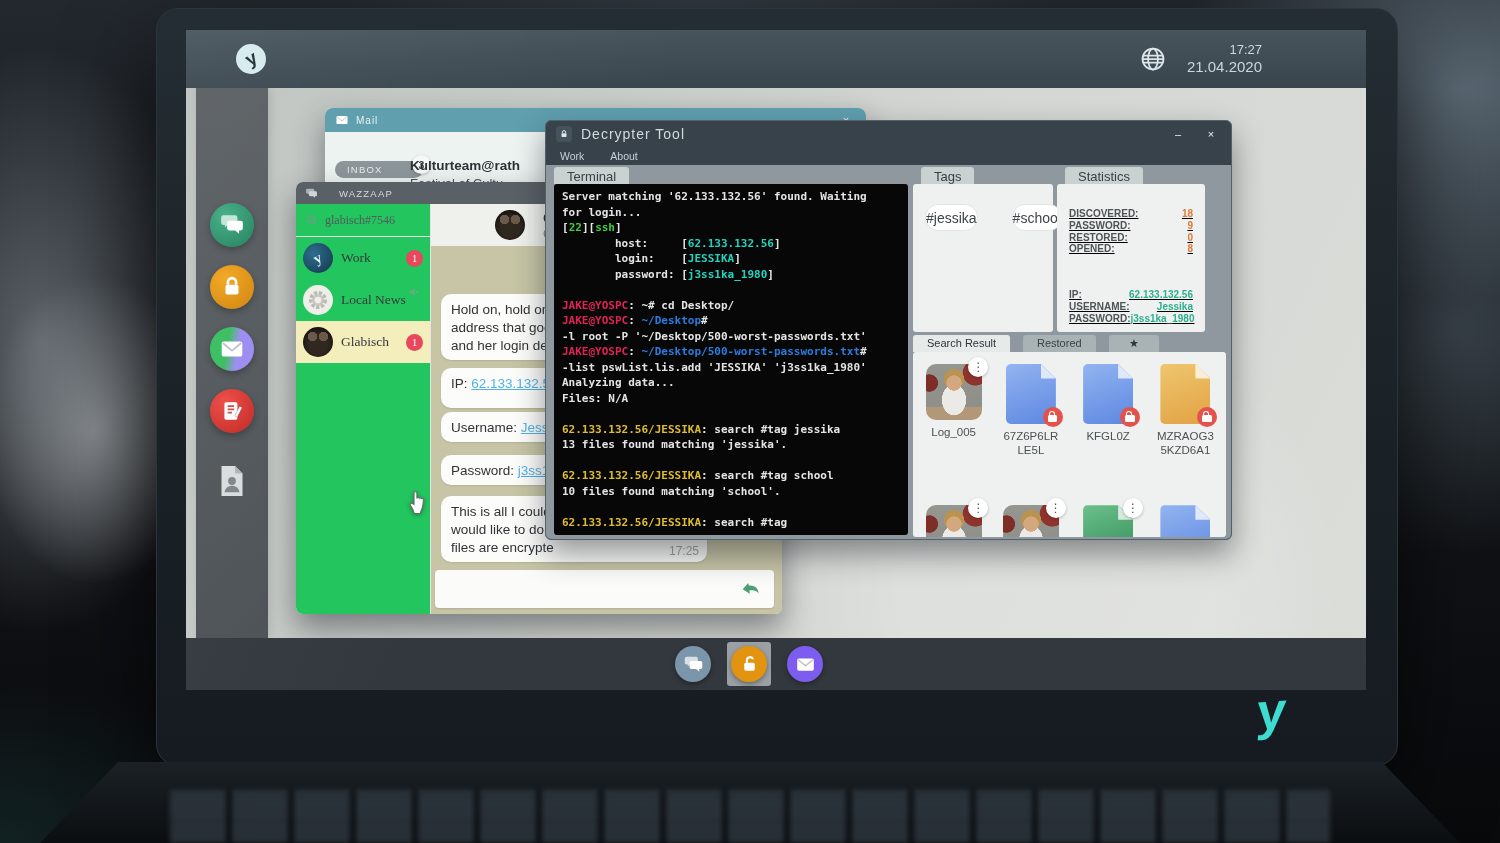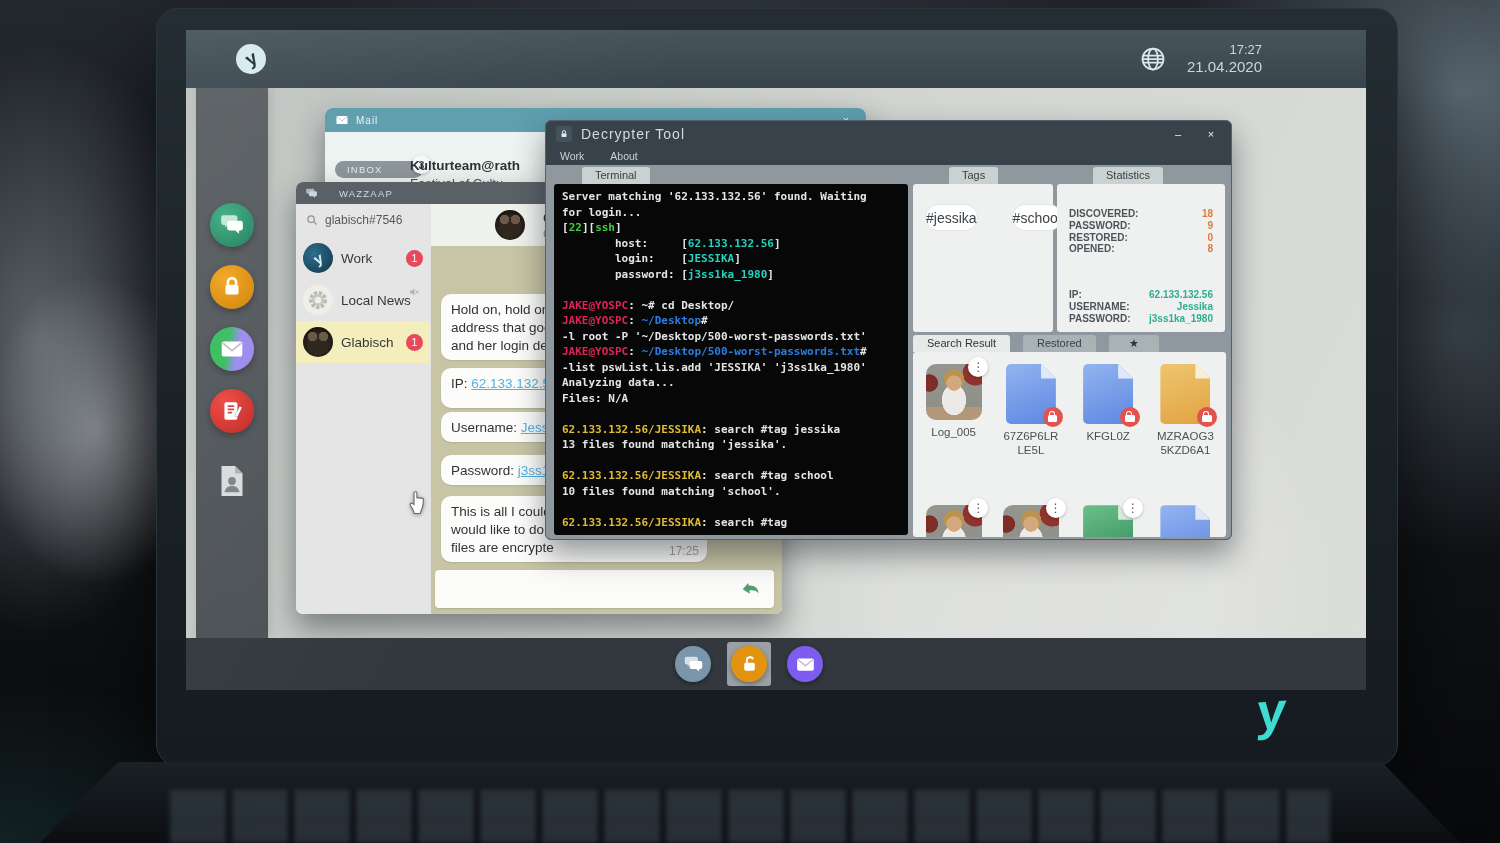--- a/index.html
+++ b/index.html
@@ -93,21 +93,21 @@
     background:#f6f8f7;color:#3d4347;font-size:10.5px;font-weight:bold;letter-spacing:0;
     display:flex;align-items:center;justify-content:center;box-shadow:0 1px 3px rgba(0,0,0,.25);}
   .mail-sender{position:absolute;left:85px;top:26px;font-size:13.5px;font-weight:bold;color:#2e3338;}
   .mail-subject{position:absolute;left:85px;top:44px;font-size:13px;color:#4a5055;}
   
   .win-chat{left:110px;top:94px;width:486px;height:432px;background:#f7f8f6;border-radius:7px;z-index:3;}
   .chat-tb{height:22px;background:#5a6166;border-radius:7px 7px 0 0;display:flex;align-items:center;
     padding:0 9px;gap:21px;color:#d5dadd;font-size:9.5px;letter-spacing:1.2px;}
   .chat-tb svg{width:13px;height:13px;color:#cfd5d8}
   .chat-body{display:flex;height:410px;border-radius:0 0 7px 7px;overflow:hidden;}
-  .chat-left{width:134px;background:#e5e5e5;border-right:1px solid #e2e4e1;flex:none;}
+  .chat-left{width:134px;background:#22c55e;border-right:1px solid #e2e4e1;flex:none;font-family:Liberation Serif, serif;}
   .search-row{height:32px;display:flex;align-items:center;gap:6px;padding-left:9px;
     border-bottom:1px solid #e6e8e5;color:#55595d;font-size:12px;}
   .search-row svg{width:14px;height:14px}
   .chat-row{height:42px;display:flex;align-items:center;padding:0 7px;position:relative;}
   .chat-row.selected{background:var(--chat-selected-yellow,#f4eebd);}
   .avatar{width:30px;height:30px;border-radius:50%;flex:none;display:flex;align-items:center;justify-content:center;overflow:hidden;}
   .av-y{background:radial-gradient(circle at 35% 35%,#2e6e8e,#123648);}
   .av-y span{font-weight:bold;font-size:15px;color:#dff0f5;transform:rotate(-28deg);display:block;}
   .av-gear{background:#efefea;}
   .av-gear svg{width:24px;height:24px}
@@ -141,36 +141,36 @@
     border:1px solid #55616a;box-sizing:border-box;z-index:4;}
   .dec-tb{height:26px;display:flex;align-items:center;gap:9px;padding:0 10px;color:#d3dade;}
   .dec-lock{width:16px;height:16px;border-radius:3px;background:#46525b;display:flex;align-items:center;justify-content:center;color:#dfe6ea;}
   .dec-lock svg{width:10px;height:10px}
   .dec-title{font-size:14px;letter-spacing:1px;flex:1;}
   .dec-tb .wbtn{margin-left:4px}
   .dec-menu{height:18px;display:flex;gap:26px;align-items:center;padding-left:14px;
     font-size:10.5px;color:#c9d0d5;}
   .dec-body{position:absolute;left:0;right:0;top:44px;bottom:0;background:#8e989e;border-radius:0 0 5px 5px;}
   .ptab{position:absolute;top:2px;height:17px;background:#c9d1d1;border-radius:3px 3px 0 0;
-    font-size:11px;color:#394046;padding:2px 13px 0;box-sizing:border-box;margin-left:28px;}
+    font-size:13px;color:#394046;padding:2px 13px 0;box-sizing:border-box;}
   .t-term{left:8px}
   .t-tags{left:375px}
   .t-stats{left:519px}
   .terminal{position:absolute;left:8px;top:19px;width:354px;height:351px;background:#070707;border-radius:3px;
     padding:5px 8px;box-sizing:border-box;overflow:hidden;
     font-family:"DejaVu Sans Mono",monospace;font-weight:bold;font-size:11px;line-height:15.5px;
     white-space:pre;color:var(--terminal-white,#e4e4e4);}
   .tc-w{color:var(--terminal-white,#e4e4e4)} .tc-g{color:var(--terminal-green,#3ecf3e)}
   .tc-c{color:var(--terminal-cyan,#22d3c0)} .tc-r{color:var(--terminal-red,#e02355)}
   .tc-b{color:var(--terminal-blue,#2a7de0)} .tc-y{color:var(--terminal-yellow,#e0bd30)}
   .panel{position:absolute;top:19px;height:148px;background:#eef1ef;border-radius:3px;}
   .tags-panel{left:367px;width:140px;display:flex;gap:10px;padding-top:20px;box-sizing:border-box;}
   .tag-pill{margin:0 12px;height:25px;background:#fff;border:1px solid #e2e5e4;border-radius:13px;
     display:flex;align-items:center;justify-content:center;font-size:14px;color:#3d4449;}
-  .stats-panel{left:511px;width:168px;}
+  .stats-panel{left:511px;width:148px;text-decoration:underline;}
   .counters{padding-top:24px}
   .creds{margin-top:34px}
   .stat-row{display:flex;justify-content:space-between;padding:0 12px;font-size:10px;font-weight:bold;line-height:11.8px;}
   .stat-label{color:#4d5458;}
   .v-orange{color:var(--stat-orange,#e0793a)}
   .v-teal{color:var(--cred-teal,#2fae8f)}
   .ftab{position:absolute;top:170px;height:17px;border-radius:3px 3px 0 0;font-size:11px;
     padding:2px 14px 0;box-sizing:border-box;}
   .ftab-active{left:367px;background:#e6ebea;color:#2e3439;}
   .ftab-restored{left:477px;background:#a9b3b5;color:#394246;}

